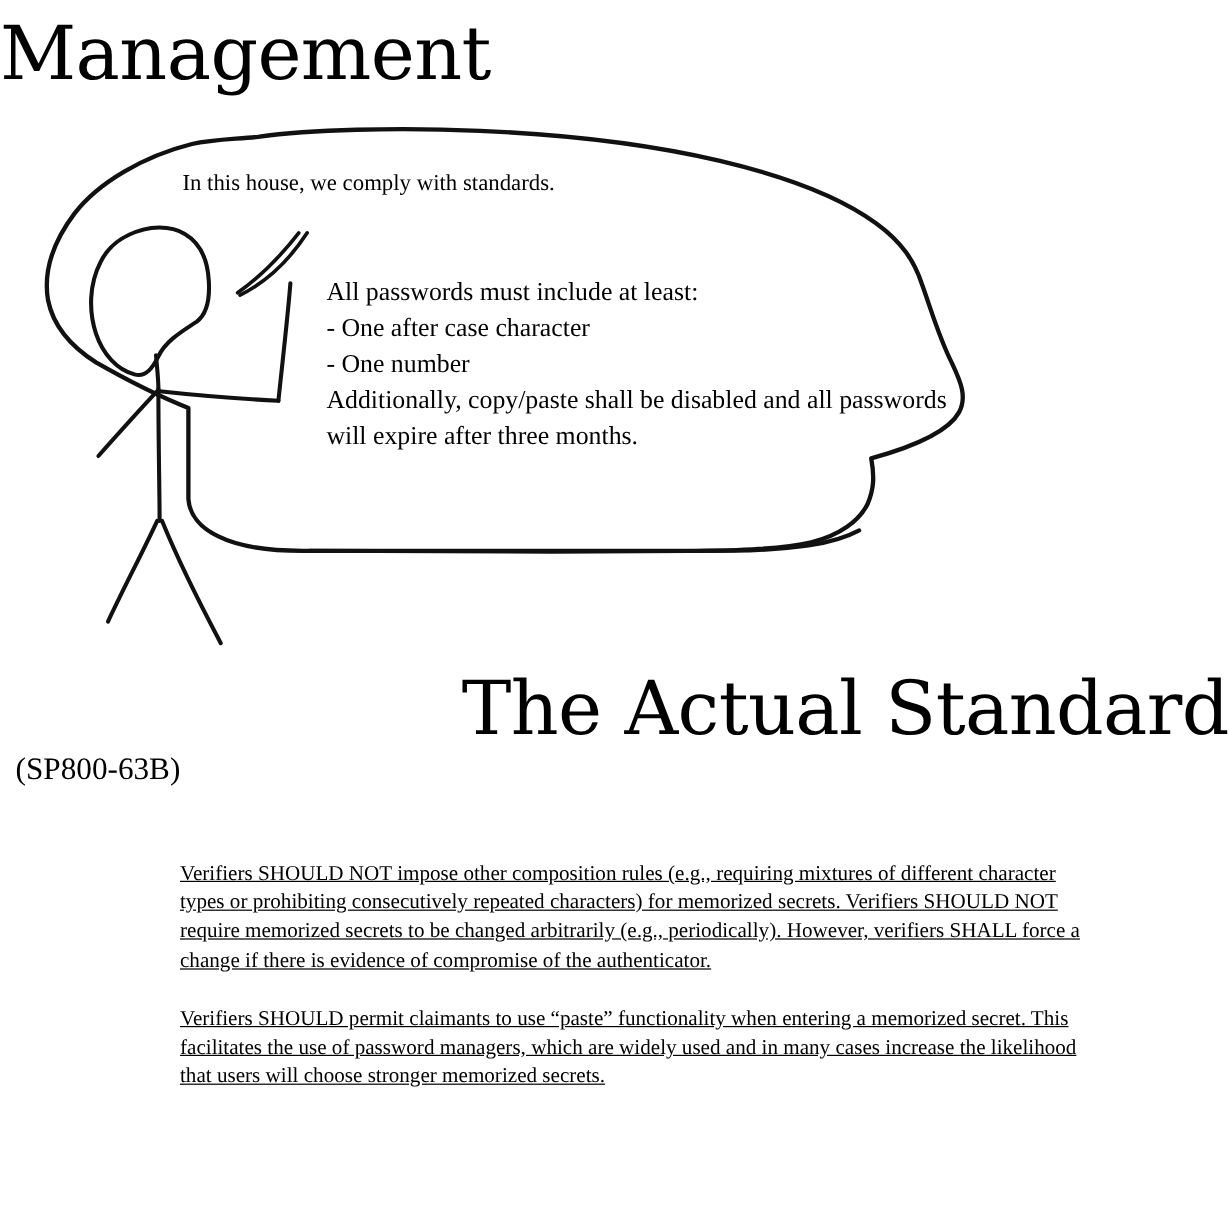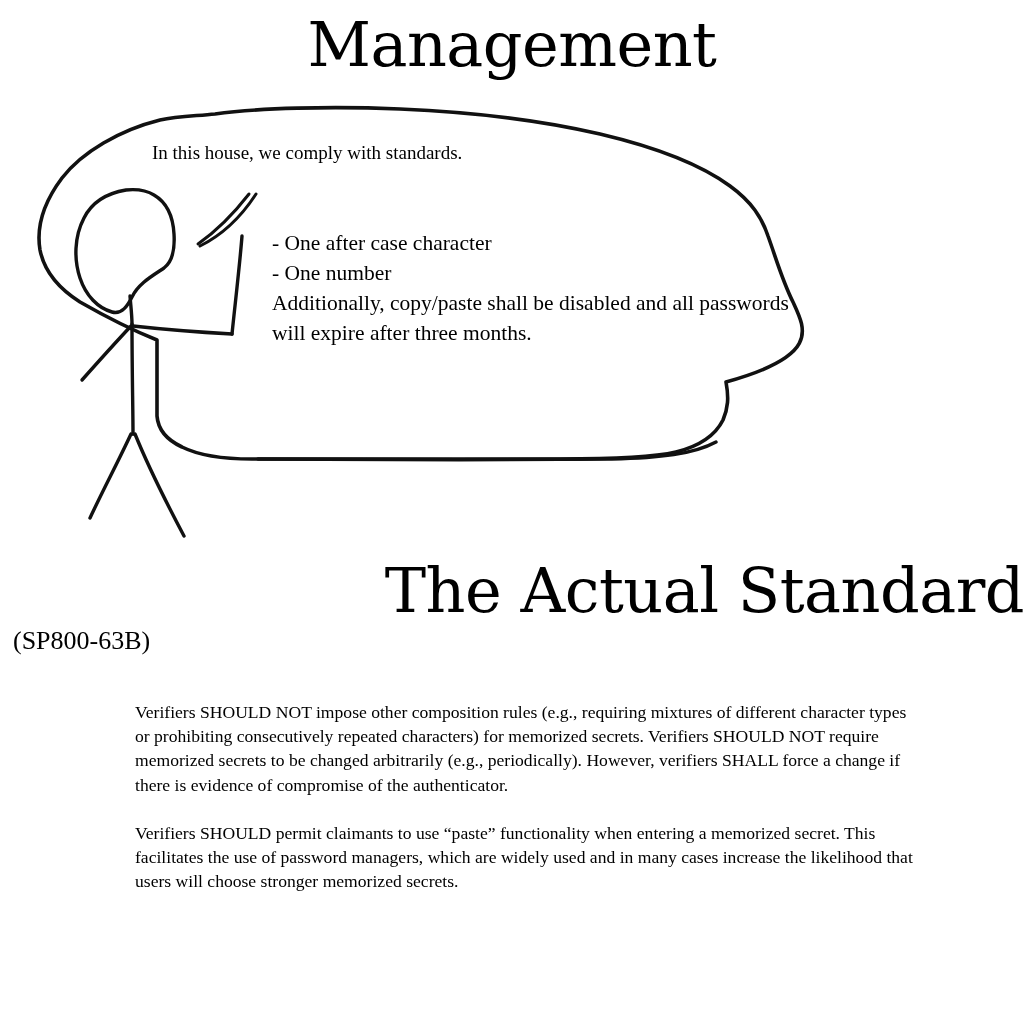--- a/index.html
+++ b/index.html
@@ -15,21 +15,20 @@
     font-family: "Liberation Serif", "DejaVu Serif", serif;
     color: #000000;
   }
 
   
   #management-title {
     position: absolute;
     left: 0;
     top: 6px;
     width: 1024px;
-    text-align: center;
     font-family: "DejaVu Serif", "Liberation Serif", serif;
     font-size: 62px;
     line-height: 78px;
     font-weight: 400;
     letter-spacing: -0.5px;
     white-space: nowrap;
   }
 
   
   #comic-scene {
@@ -121,21 +120,22 @@
 
   #standard-body {
     position: absolute;
     left: 135px;
     top: 700px;
     width: 790px;
     font-size: 17.6px;
     line-height: 24.2px;
   }
   #standard-body p {
-    margin: 0;
+    margin: 15px;
+    text-decoration: underline;
   }
   #standard-body p + p {
     margin-top: 24px;
   }
 </style>
 </head>
 <body>
 
 <div id="management-title">Management</div>
 
@@ -191,20 +191,21 @@
 
     <path class="ink" d="M 131 344 C 118 372, 103 400, 90 428"></path>
 
     <path class="ink" d="M 135 344 C 148 376, 166 412, 184 446"></path>
   </svg>
 </div>
 
 <div id="bubble-greeting">In this house, we comply with standards.</div>
 
 <div id="bubble-rules">
+  <div class="rule-line">All passwords must include at least:</div>
   <div class="rule-line">- One after case character</div>
   <div class="rule-line">- One number</div>
   <div class="rule-wrap">Additionally, copy/paste shall be disabled and all passwords will expire after three months.</div>
 </div>
 
 <div id="standard-title">The Actual Standard</div>
 
 <div id="standard-subtitle">(SP800-63B)</div>
 
 <div id="standard-body">

